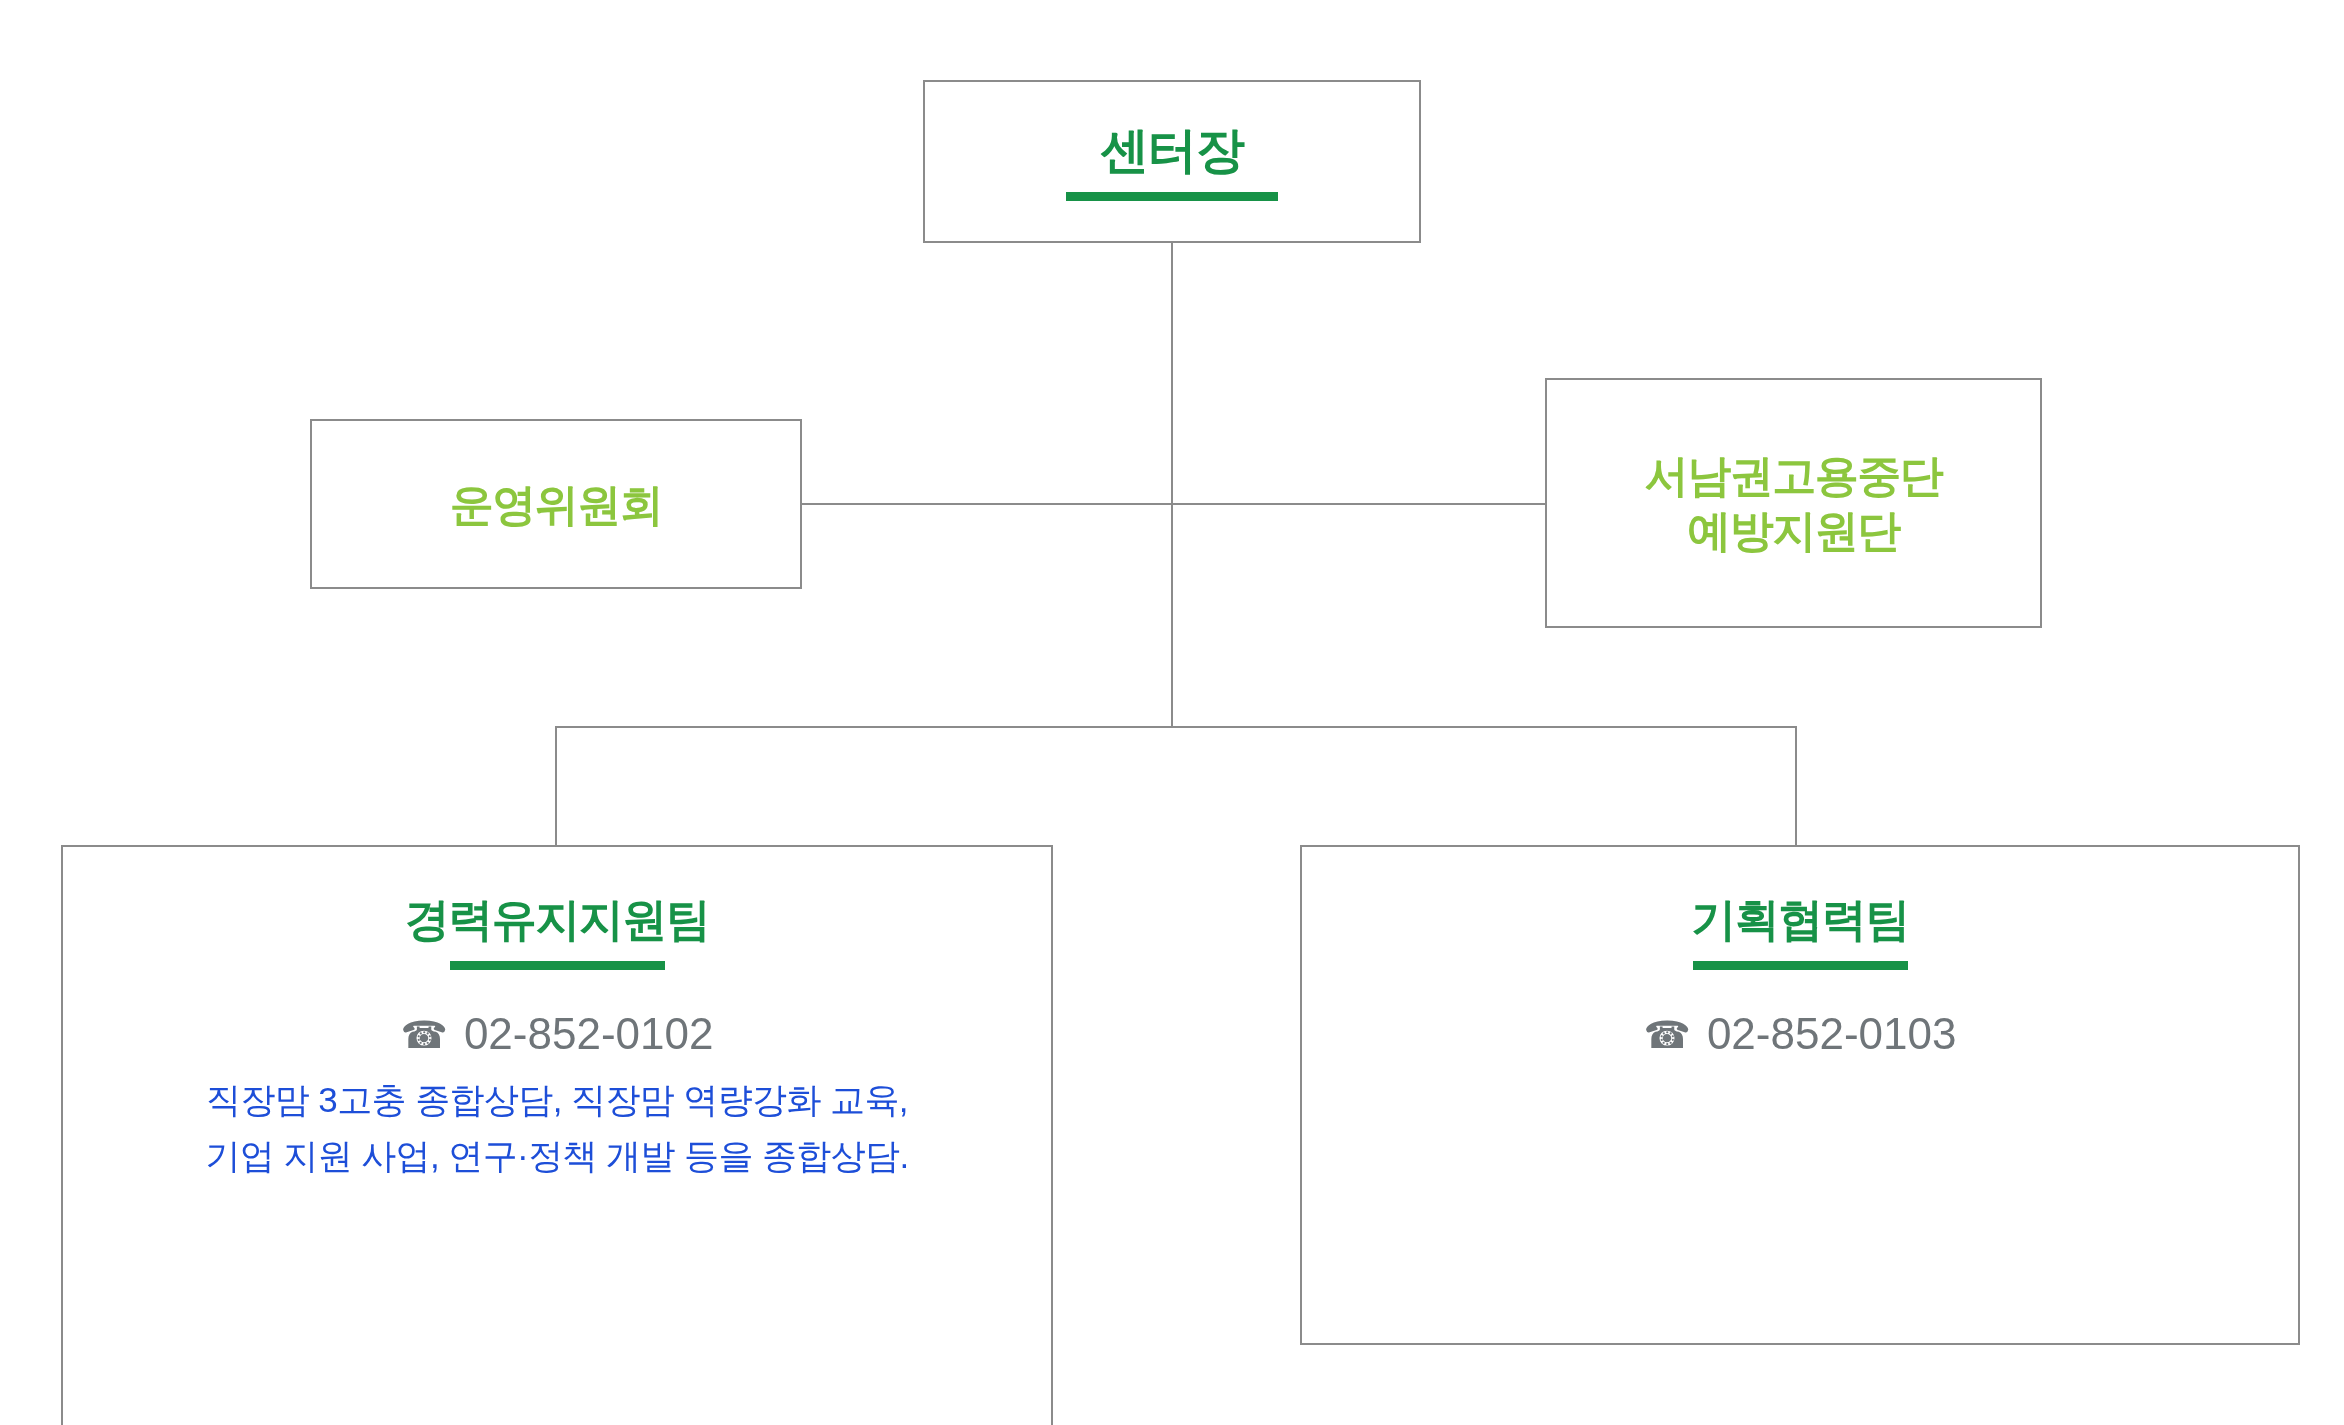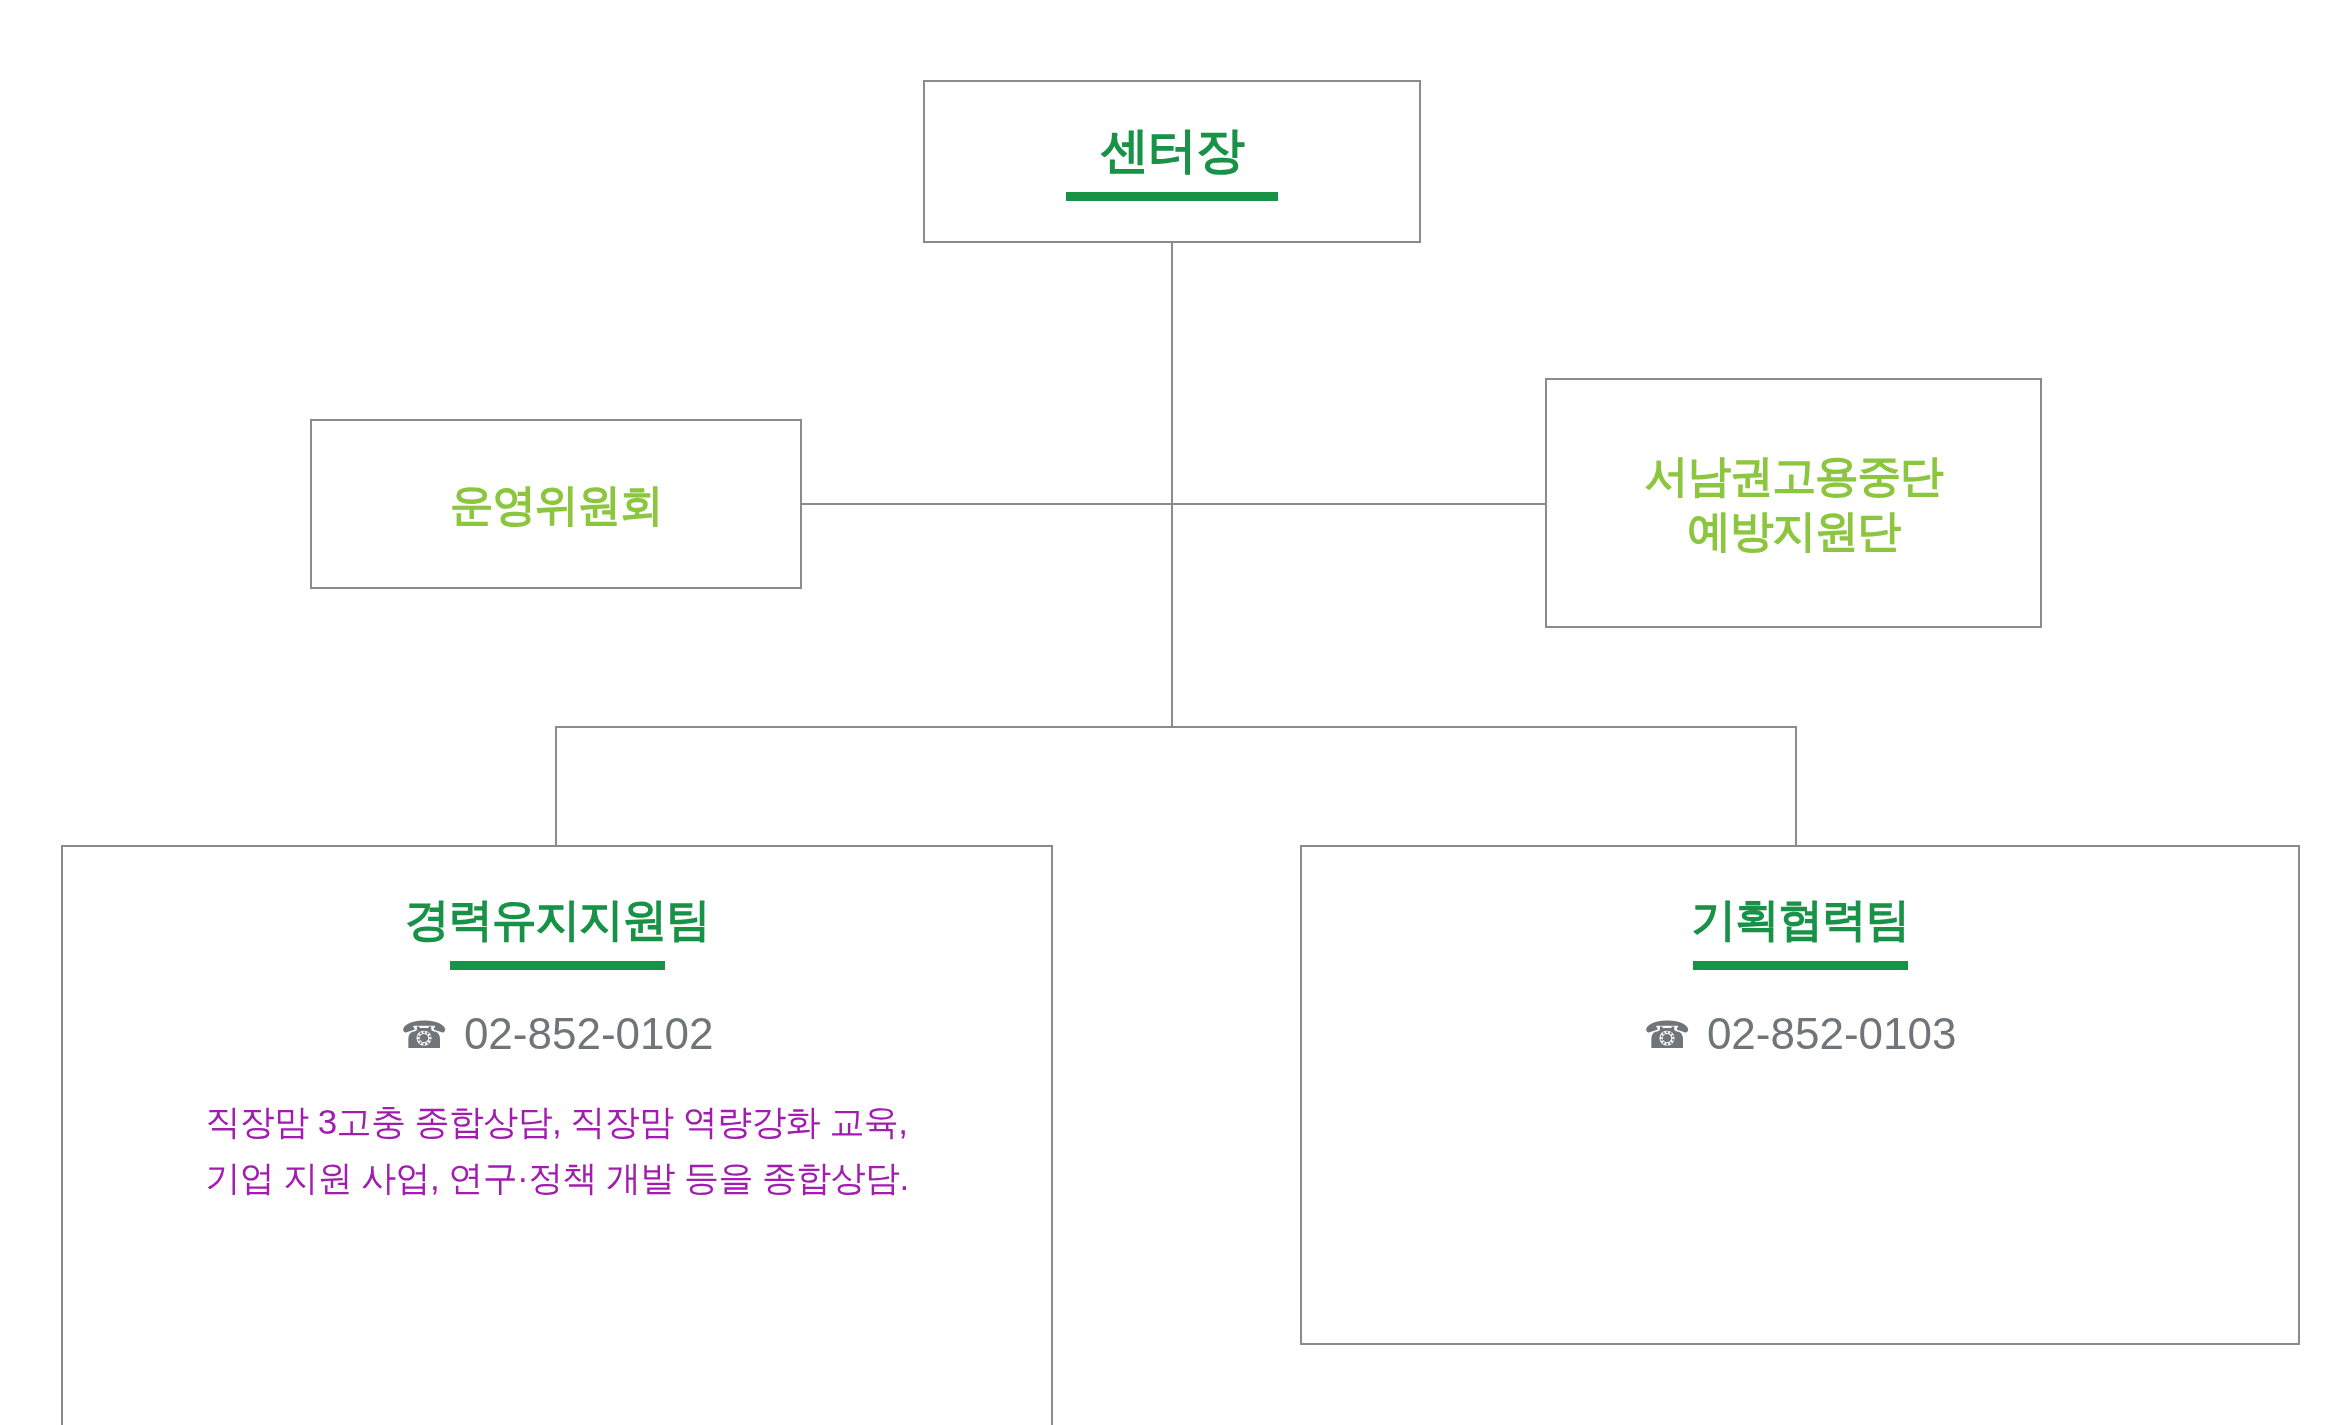--- a/index.html
+++ b/index.html
@@ -24,21 +24,21 @@
   
   .node-box {
     position: absolute;
     box-sizing: border-box;
     border: 2px solid #8b8b8b;
     background: #ffffff;
     display: flex;
     flex-direction: column;
     align-items: center;
     justify-content: center;
-    text-align: left;
+    text-align: center;
   }
 
   
   .line {
     position: absolute;
     background: #8b8b8b;
   }
   .line.v { width: 2px; }
   .line.h { height: 2px; }
 
@@ -125,22 +125,22 @@
     line-height: 1;
   }
   .phone-glyph {
     font-size: 38px;
     color: #6f7579;
     line-height: 1;
     position: relative;
     top: 1px;
   }
   .team-desc {
-    margin-top: 38px;
-    color: #a21caf;
+    margin-top: 16px;
+    color: #1d4ed8;
     font-size: 35px;
     line-height: 1.62;
     letter-spacing: -0.6px;
   }
   .team-desc .line2-condensed {
     display: block;
     letter-spacing: -0.6px;
   }
   #node-team-planning .team-desc .line2-condensed {
     letter-spacing: -1.5px;

